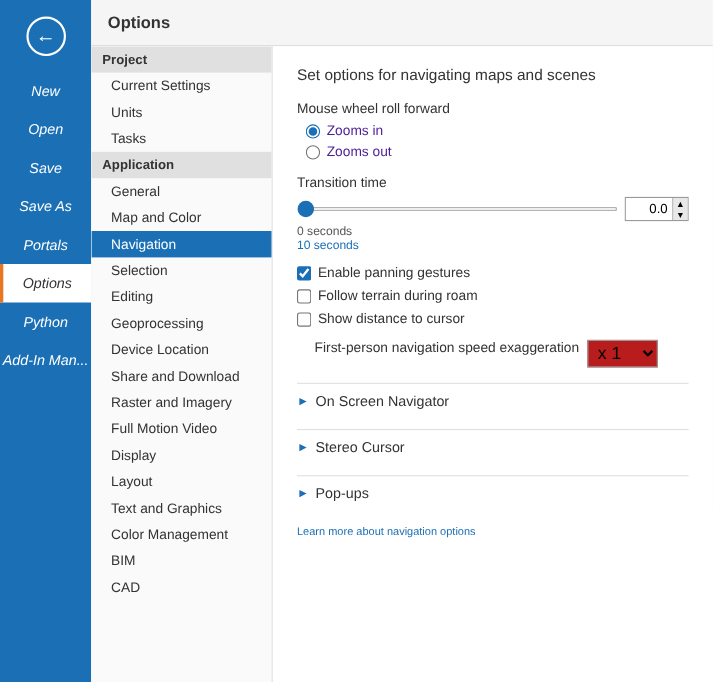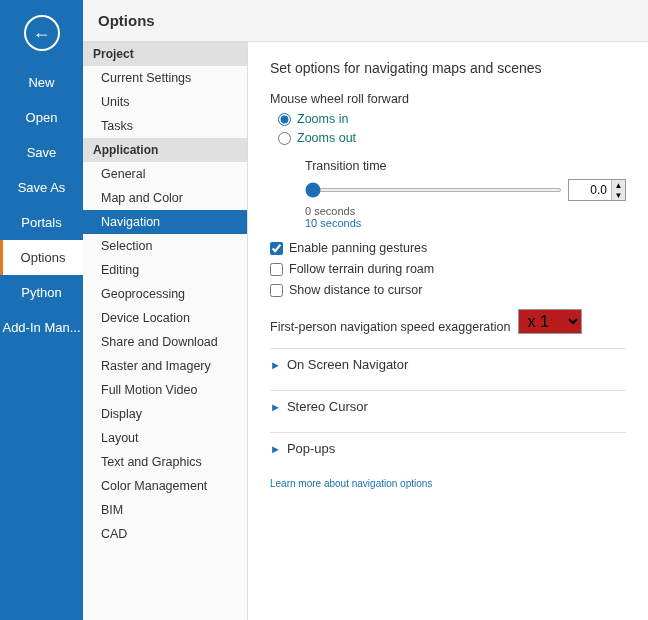--- a/index.html
+++ b/index.html
@@ -36,21 +36,21 @@
       font-size: 13px;
       cursor: pointer;
       position: relative;
     }
     .sidebar-item.active {
       background: #fff;
       color: #1a6fb5;
       border-left: 3px solid #e87722;
     }
     .sidebar-item.active .sidebar-label { color: #1a6fb5; }
-    .sidebar-label { color: #fff; font-size: 13px; }
+    .sidebar-label { color: #fff; font-size: 13px; font-style: italic; }
     .sidebar-item.active .sidebar-label { color: #333; }
 
     
     .main-content {
       flex: 1;
       background: #fff;
       display: flex;
       flex-direction: column;
       height: 620px;
     }
@@ -120,43 +120,43 @@
       font-weight: normal;
     }
     .setting-group-label {
       font-size: 12.5px;
       color: #333;
       margin-bottom: 6px;
     }
     .radio-group { margin-bottom: 4px; display: flex; flex-direction: column; gap: 5px; margin-left: 8px; }
     .radio-row { display: flex; align-items: center; gap: 6px; }
     .radio-input { accent-color: #1a6fb5; }
-    .radio-label { font-size: 12.5px; color: #0f766e; }
-
-    .transition-section { margin-top: 14px; margin-left: 35px; }
+    .radio-label { font-size: 12.5px; color: #4c1d95; }
+
+    .transition-section { margin-top: 14px; }
     .transition-label { font-size: 12.5px; color: #333; margin-bottom: 6px; }
     .slider-row {
       display: flex; align-items: center; gap: 6px; margin-bottom: 4px;
     }
     .slider-input {
       flex: 1;
       height: 4px;
       accent-color: #1a6fb5;
     }
     .slider-range-labels {
       display: flex; justify-content: space-between; font-size: 11px; color: #555; flex-direction: column;
     }
     .range-end { color: #1a6fb5; }
 
     .checkbox-section { margin-top: 12px; display: flex; flex-direction: column; gap: 7px; }
     .checkbox-row { display: flex; align-items: center; gap: 6px; }
     .checkbox-input { accent-color: #1a6fb5; }
     .checkbox-label { font-size: 12.5px; color: #333; }
 
-    .speed-row { display: flex; align-items: flex-end; gap: 8px; margin-top: 12px; }
+    .speed-row { display: flex; align-items: flex-start; gap: 8px; margin-top: 12px; margin-left: 16px; }
     .speed-label { font-size: 12.5px; color: #333; }
     .speed-select {
       border: 1px solid #999;
       padding: 2px 16px 2px 4px;
       font-size: 16px;
       background: #b91c1c;
       min-width: 50px;
     }
 
     .collapsible-section {

